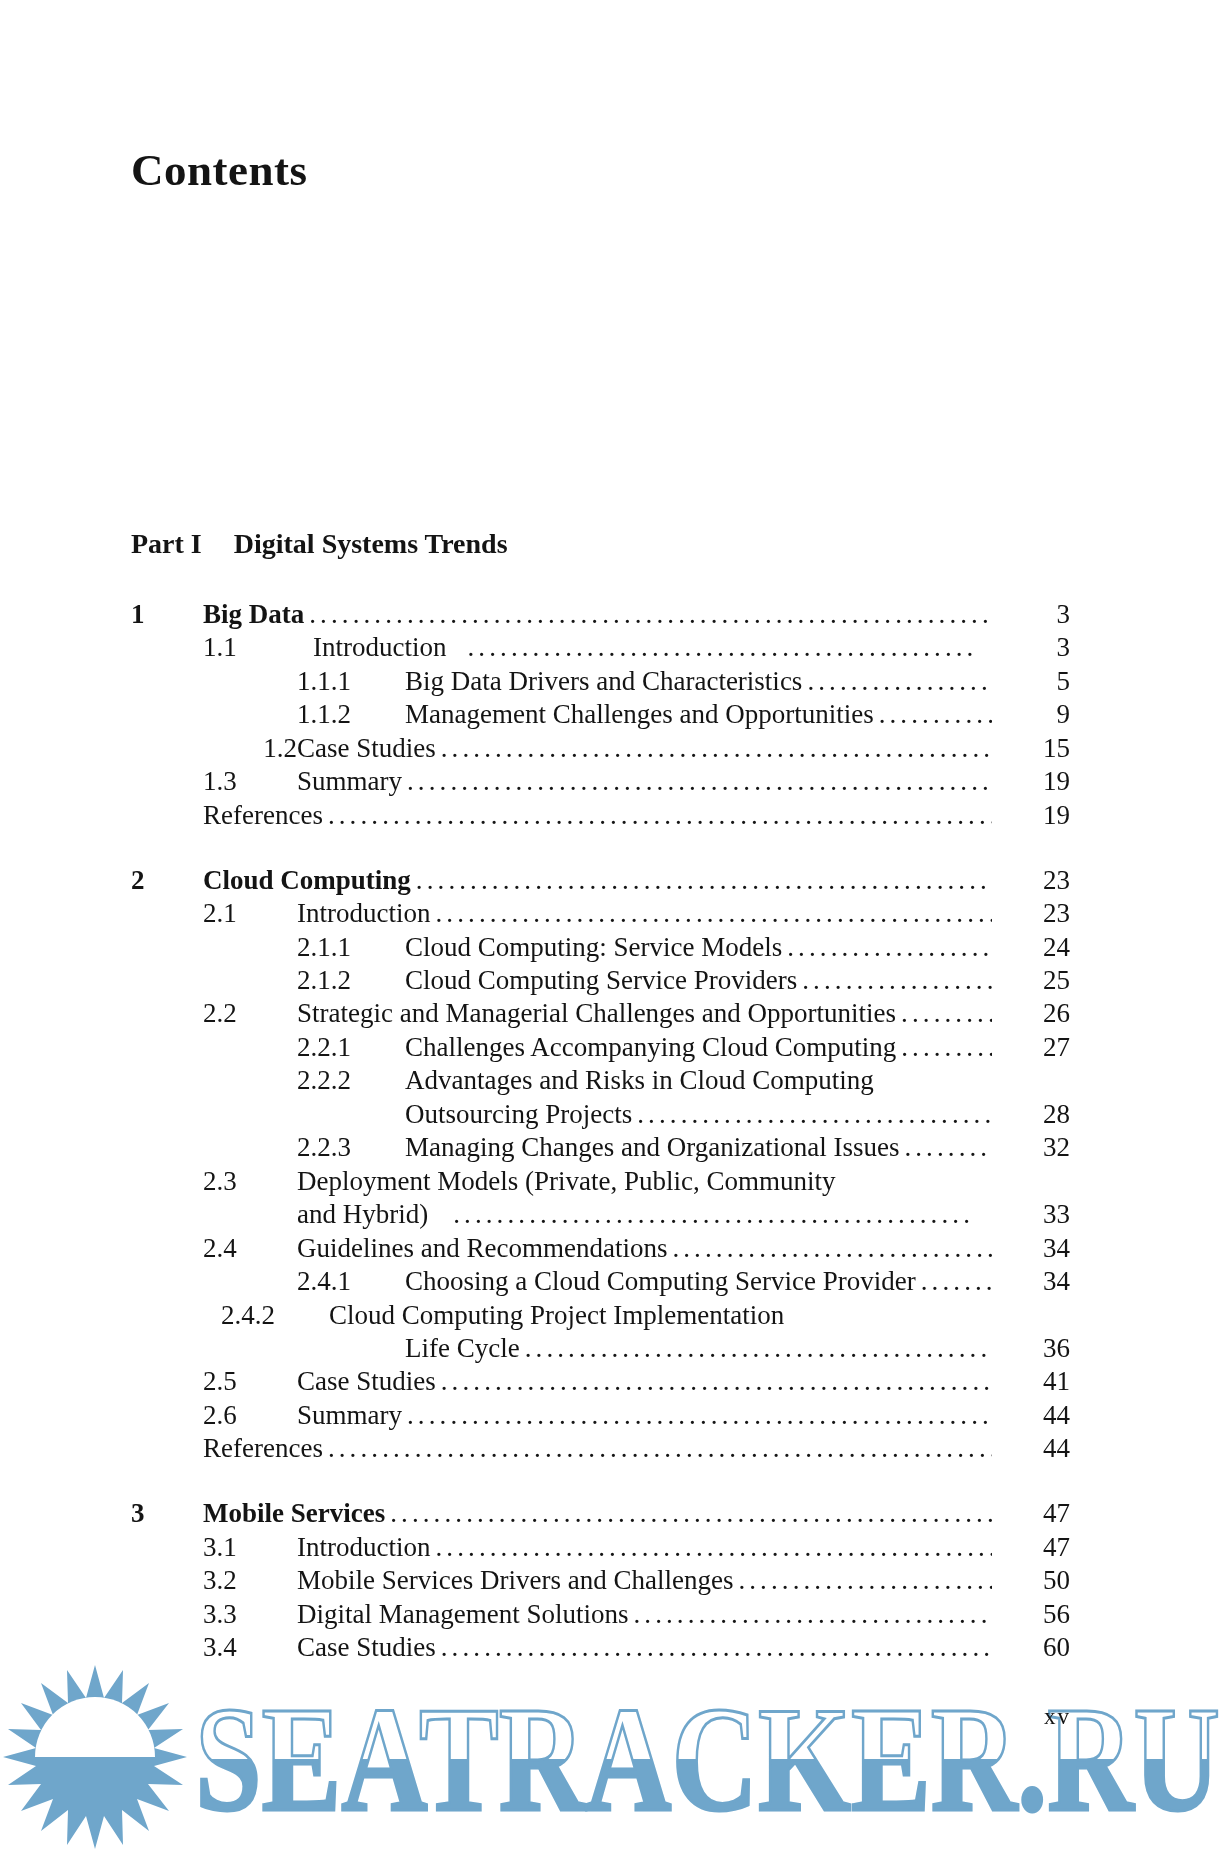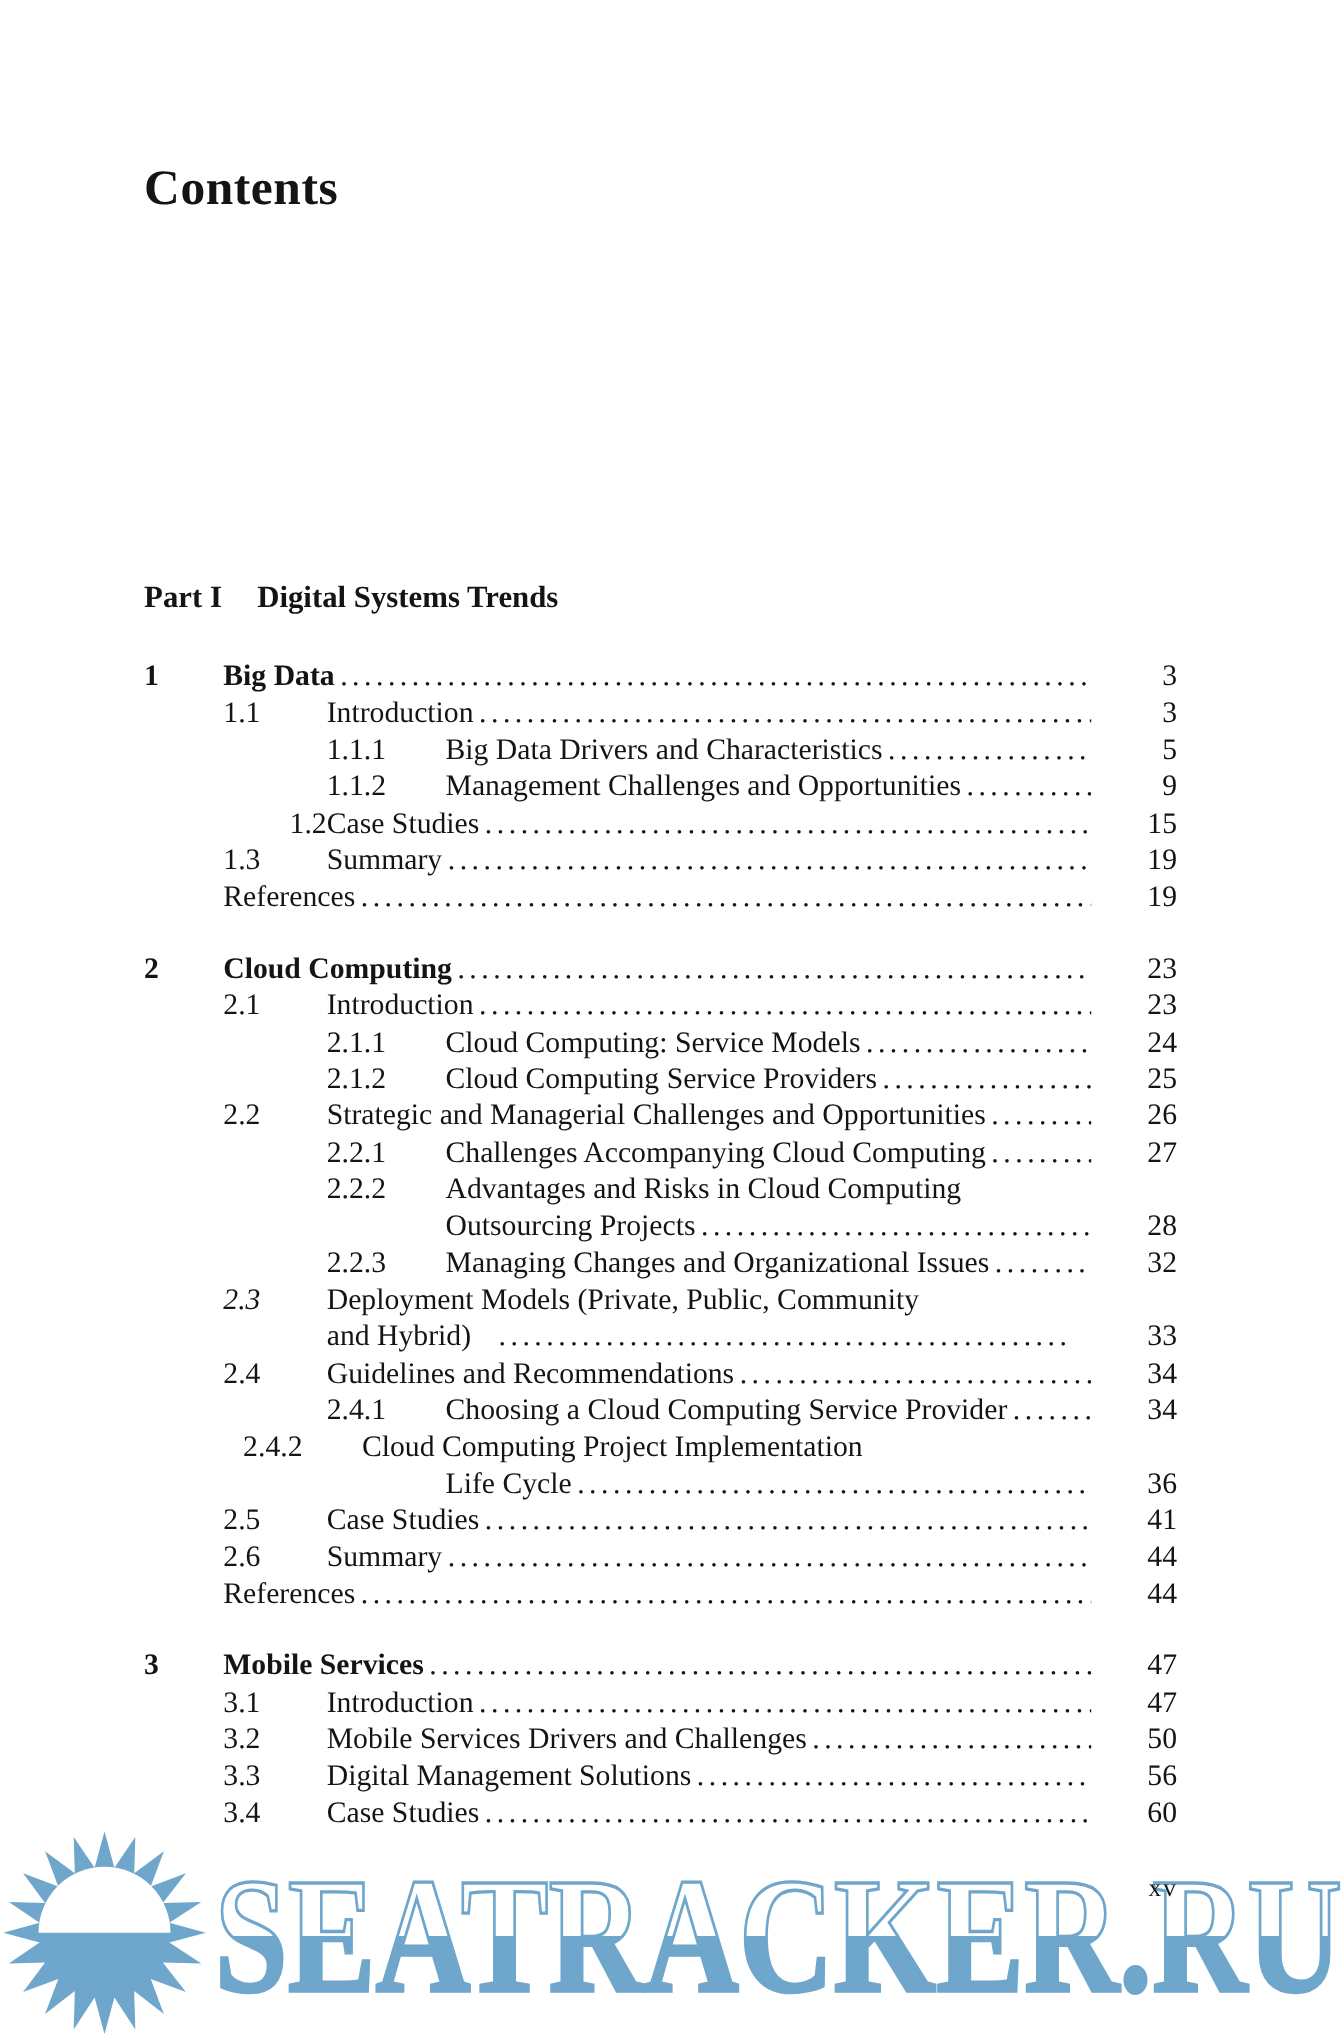--- a/index.html
+++ b/index.html
@@ -59,21 +59,21 @@
       <span class="part-label">Part I</span><span>Digital Systems Trends</span>
     </div>
     <div id="chapters">
         <div class="chapter-block">
           <div class="toc-line">
             <span class="col-num bold" style="width: 72px;">1</span>
             <span class="t bold">Big Data</span>
             <span class="dots"></span>
             <span class="pg">3</span>
           </div>
-          <div class="toc-line" style="margin-left: 72px;">
+          <div class="toc-line" style="margin-left: 72px; gap: 16px;">
             <span class="col-num" style="width: 94px;">1.1</span>
             <span class="t">Introduction</span>
             <span class="dots"></span>
             <span class="pg">3</span>
           </div>
           <div class="toc-line" style="margin-left: 166px;">
             <span class="col-num" style="width: 108px;">1.1.1</span>
             <span class="t">Big Data Drivers and Characteristics</span>
             <span class="dots"></span>
             <span class="pg">5</span>
@@ -148,21 +148,21 @@
             <span class="dots"></span>
             <span class="pg">28</span>
           </div>
           <div class="toc-line" style="margin-left: 166px;">
             <span class="col-num" style="width: 108px;">2.2.3</span>
             <span class="t">Managing Changes and Organizational Issues</span>
             <span class="dots"></span>
             <span class="pg">32</span>
           </div>
           <div class="toc-line" style="margin-left: 72px;">
-            <span class="col-num" style="width: 94px; font-style: italic;">2.3</span>
+            <span class="col-num" style="width: 94px;">2.3</span>
             <span class="t">Deployment Models (Private, Public, Community</span>
           </div>
           <div class="toc-line" style="margin-left: 166px; gap: 20px;">
             <span class="t">and Hybrid)</span>
             <span class="dots"></span>
             <span class="pg">33</span>
           </div>
           <div class="toc-line" style="margin-left: 72px;">
             <span class="col-num" style="width: 94px;">2.4</span>
             <span class="t">Guidelines and Recommendations</span>

